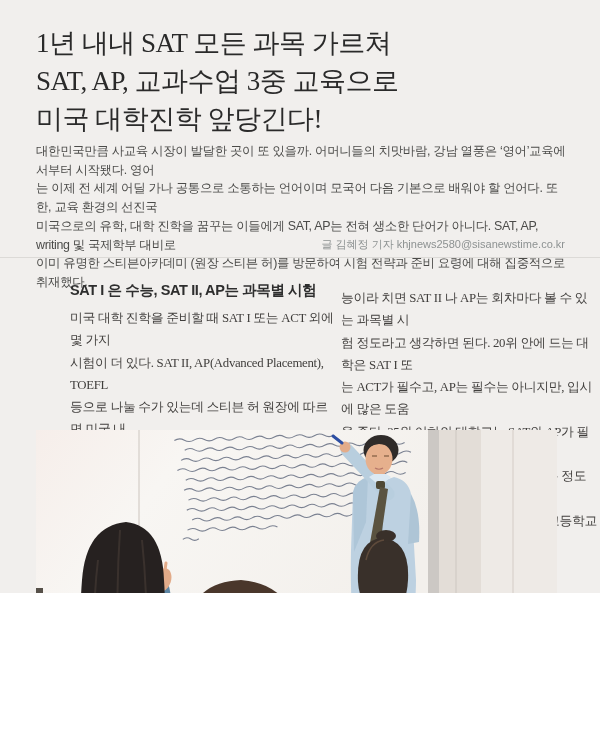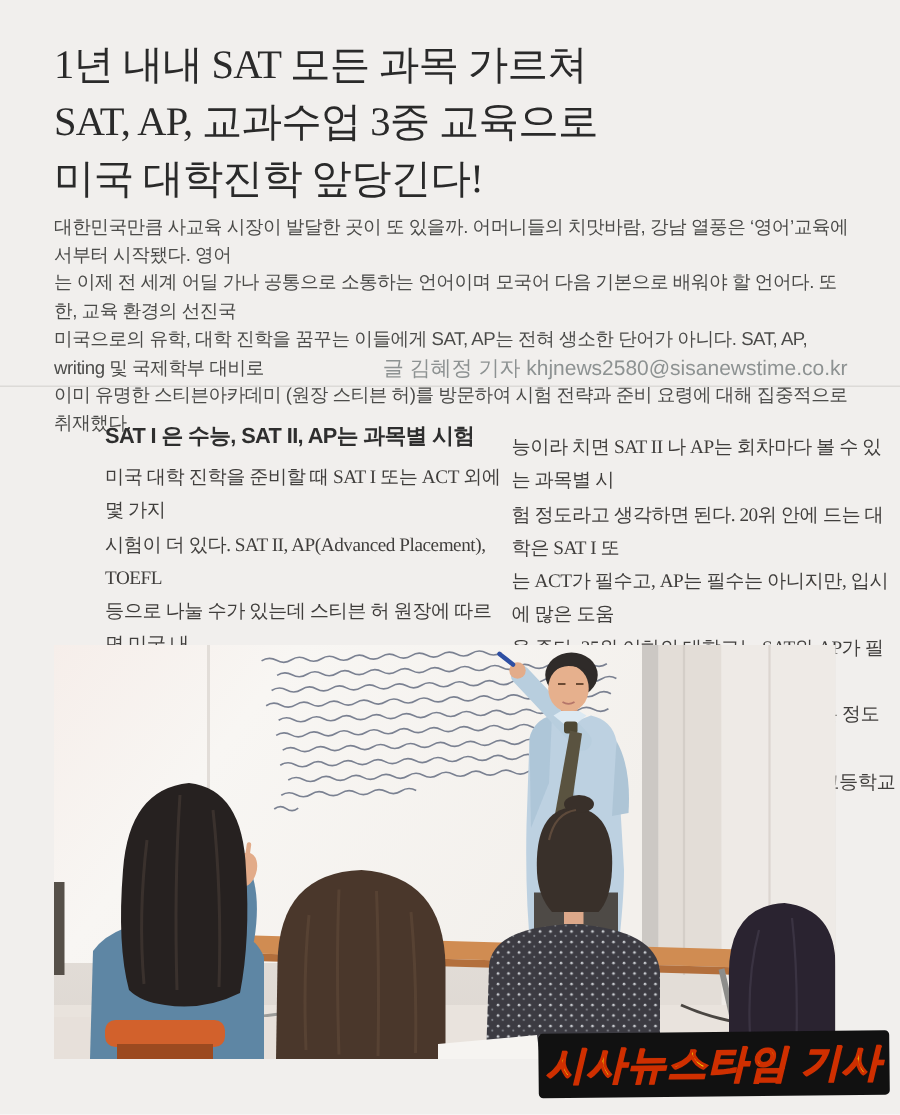--- a/index.html
+++ b/index.html
@@ -1,32 +1,32 @@
 <!DOCTYPE html>
 <html><head>
 <meta charset="utf-8">
 <style>
   html,body{margin:0;padding:0;}
   body{width:600px;height:743px;font-family:"Liberation Sans","DejaVu Sans",sans-serif;}
-  .page{position:relative;width:600px;height:743px;background:#f1efed;overflow:hidden;}
+  .page{position:relative;width:600px;height:593px;background:#f1efed;overflow:hidden;}
 
   .headline{
     position:absolute;left:36px;top:24px;
     font-family:"Liberation Serif","DejaVu Serif",serif;
     font-size:27px;line-height:38px;color:#2a2a2a;
     white-space:pre-line;letter-spacing:-0.5px;
   }
   .intro{
     position:absolute;left:36px;top:142px;width:532px;
     font-size:12.4px;line-height:18.7px;color:#4b4b49;
     white-space:pre-line;letter-spacing:-0.3px;
   }
   .byline{
     position:absolute;right:35px;top:237px;
-    font-size:14px;color:#8d9292;letter-spacing:0;
+    font-size:11px;color:#8d9292;letter-spacing:0;
   }
   .divider{position:absolute;left:0;top:257px;width:600px;height:1px;background:#dcdad7;}
 
   .columns{position:absolute;left:36px;top:281px;width:530px;display:flex;gap:6px;margin-left:34px;}
   .col-left{width:265px;}
   .col-right{width:256px;}
   .sec-title{
     margin:0 0 7px 0;font-size:14.5px;font-weight:bold;color:#2e2e2e;
     letter-spacing:-0.4px;font-family:"Liberation Sans","DejaVu Sans",sans-serif;
   }

